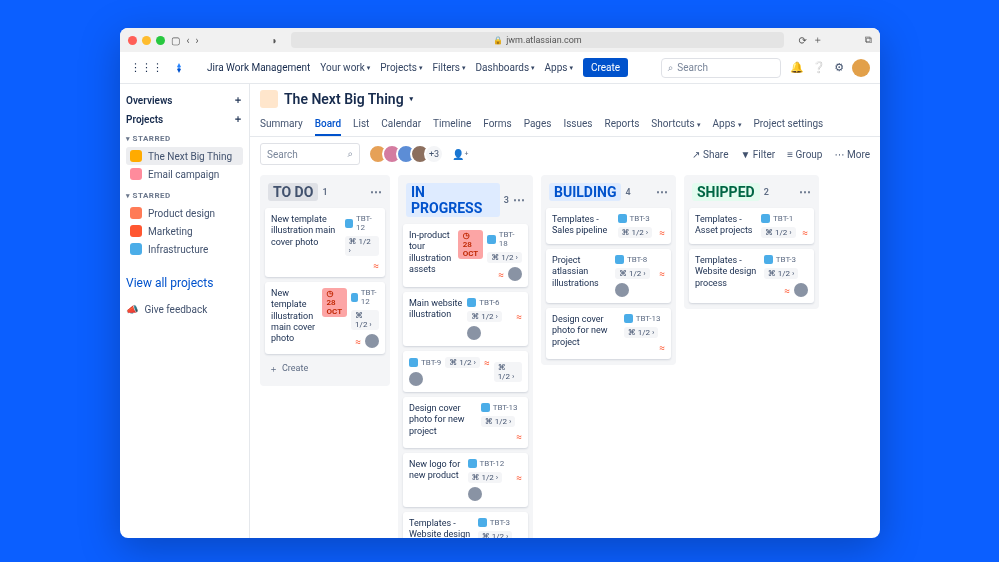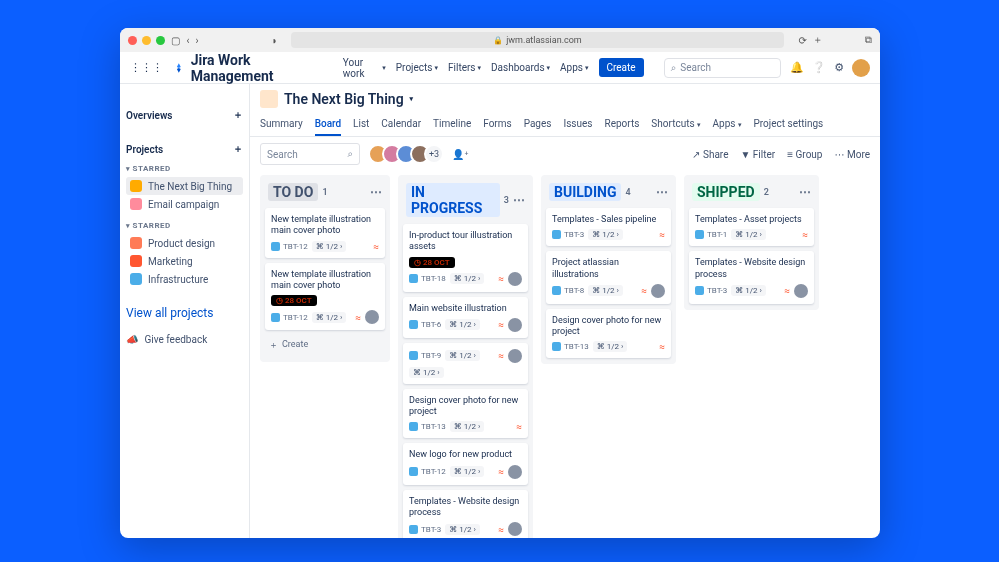--- a/index.html
+++ b/index.html
@@ -38,32 +38,32 @@
   .tl-red{background:#ff5f57}.tl-yel{background:#febc2e}.tl-grn{background:#28c840}
   .titlebar .url {
     flex:1; margin:0 8px; height:16px; background:#e4e4e4; border-radius:4px;
     display:flex; align-items:center; justify-content:center; font-size:9px; color:#555;
   }
   .topnav {
     height: 32px;
     border-bottom:1px solid #e5e8ec;
     display:flex; align-items:center; padding:0 10px; gap:10px;
   }
-  .brand { display:flex; align-items:center; gap:6px; font-weight:700; font-size:14px; color:#172B4D;}
+  .brand { display:flex; align-items:center; gap:22px; font-weight:400; font-size:10px; color:#172B4D;}
   .brand svg { width:12px;height:12px;}
   .navlinks { display:flex; gap:10px; font-size:10px; color:#344563;}
   .navlinks span { display:flex; align-items:center; gap:2px;}
   .btn-create { background:#0052CC;color:#fff;padding:4px 8px;border-radius:3px;font-size:10px;}
   .spacer{flex:1;}
   .search-top{width:120px;height:20px;border:1px solid #dfe1e6;border-radius:4px;display:flex;align-items:center;padding:0 6px;font-size:10px;color:#7a869a;gap:4px;}
   .topicons{display:flex;gap:8px;align-items:center;color:#42526E;}
   .avatar{width:18px;height:18px;border-radius:50%;background:#e2a04a;}
   .content{flex:1;display:flex;overflow:hidden;}
   .sidebar{width:130px;border-right:1px solid #e5e8ec;padding:8px 6px;display:flex;flex-direction:column;gap:4px;font-size:10px;overflow:hidden;}
-  .side-head{display:flex;justify-content:space-between;align-items:center;font-weight:600;color:#172B4D;margin-top:16px;}
+  .side-head{display:flex;justify-content:space-between;align-items:center;font-weight:600;color:#172B4D;margin-top:1px;}
   .side-sub{font-size:8px;font-weight:700;color:#6B778C;letter-spacing:0.5px;margin-top:4px;}
   .side-item{display:flex;align-items:center;gap:6px;padding:3px 4px;border-radius:3px;color:#42526E;}
   .side-item.active{background:#ecedf0;}
   .side-ico{width:12px;height:12px;border-radius:3px;flex-shrink:0;}
   .side-link{color:#0052CC;font-size:12px;margin-top:14px;}
   .feedback{display:flex;gap:6px;align-items:center;margin-top:10px;color:#42526E;}
   .main{flex:1;display:flex;flex-direction:column;overflow:hidden;}
   .proj-head{padding:6px 10px;}
   .proj-title{display:flex;align-items:center;gap:6px;font-size:14px;font-weight:600;}
   .proj-ico{width:18px;height:18px;border-radius:3px;background:#ffe6cc;display:inline-block;}
@@ -79,29 +79,29 @@
   .tool-right{display:flex;gap:12px;align-items:center;}
   .board{flex:1;display:flex;gap:8px;padding:4px 10px 10px 10px;overflow:hidden;align-items:flex-start;}
   .col{background:#f4f5f7;border-radius:4px;padding:6px 5px;display:flex;flex-direction:column;gap:5px;}
   .col-head{display:flex;align-items:center;gap:4px;color:#5E6C84;font-size:9px;font-weight:600;padding:2px 3px;}
   .col-head .dots{margin-left:auto;font-size:12px;}
   .status-chip{padding:1px 5px;border-radius:3px;font-weight:700;font-size:14px;}
   .chip-todo{background:#dfe1e6;color:#42526E;}
   .chip-prog{background:#deebff;color:#0052CC;}
   .chip-build{background:#deebff;color:#0052CC;}
   .chip-ship{background:#e3fcef;color:#006644;}
-  .card{background:#fff;border-radius:3px;box-shadow:0 1px 2px rgba(9,30,66,0.15);padding:6px;display:flex;flex-direction:column;gap:4px;font-size:9px;color:#172B4D;}
+  .card{background:#fff;border-radius:3px;box-shadow:0 1px 2px rgba(9,30,66,0.15);padding:6px;display:flex;flex-direction:row;gap:4px;font-size:9px;color:#172B4D;}
   .card-title{line-height:1.25;}
   .card-foot{display:flex;align-items:center;gap:4px;flex-wrap:wrap;}
   .issue-key{display:flex;align-items:center;gap:3px;color:#5E6C84;font-size:8px;}
   .issue-ico{width:9px;height:9px;background:#4bade8;border-radius:2px;}
   .sub-badge{background:#f4f5f7;border-radius:3px;padding:1px 4px;font-size:8px;color:#42526E;display:flex;align-items:center;gap:2px;}
   .prio{color:#ff5630;font-size:10px;margin-left:auto;}
   .card-av{width:14px;height:14px;border-radius:50%;background:#8993a4;}
-  .due{display:inline-flex;align-items:center;gap:3px;background:#000000;color:#bf2600;border-radius:3px;padding:1px 5px;font-size:8px;font-weight:600;}
+  .due{display:inline-flex;align-items:center;gap:3px;background:#fca5a5;color:#bf2600;border-radius:3px;padding:1px 5px;font-size:8px;font-weight:600;}
   .create-card{color:#5E6C84;font-size:9px;display:flex;gap:4px;padding:4px;}
   .chev{font-size:7px;}
 </style>
 </head>
 <body>
 
 <div class="window">
 
   <div class="titlebar">
     <div class="traffic">

